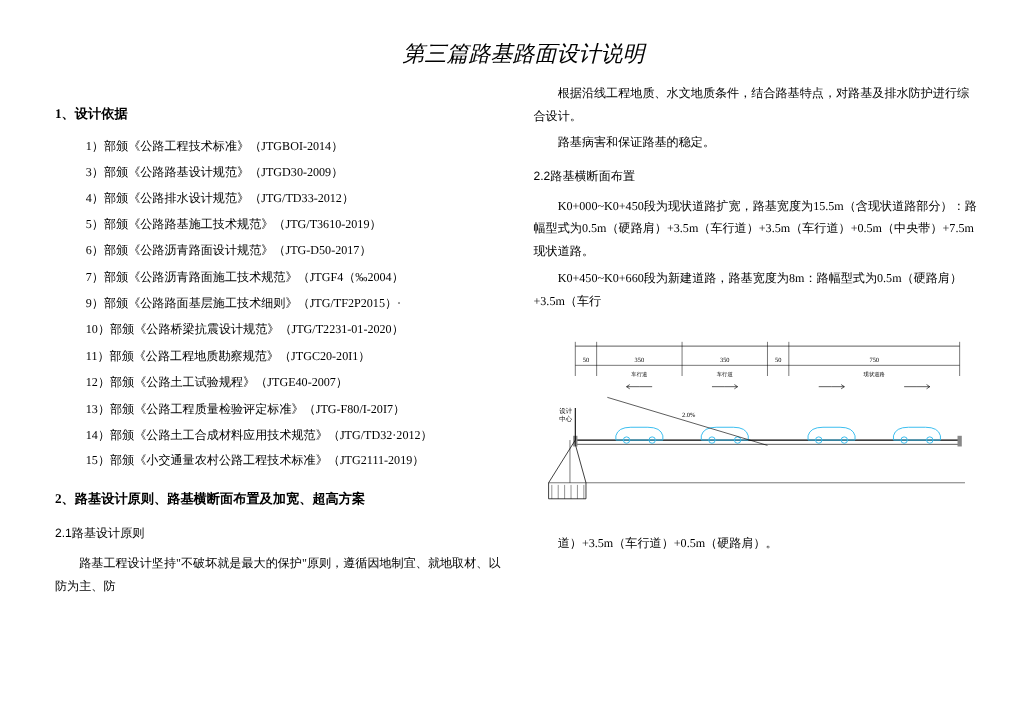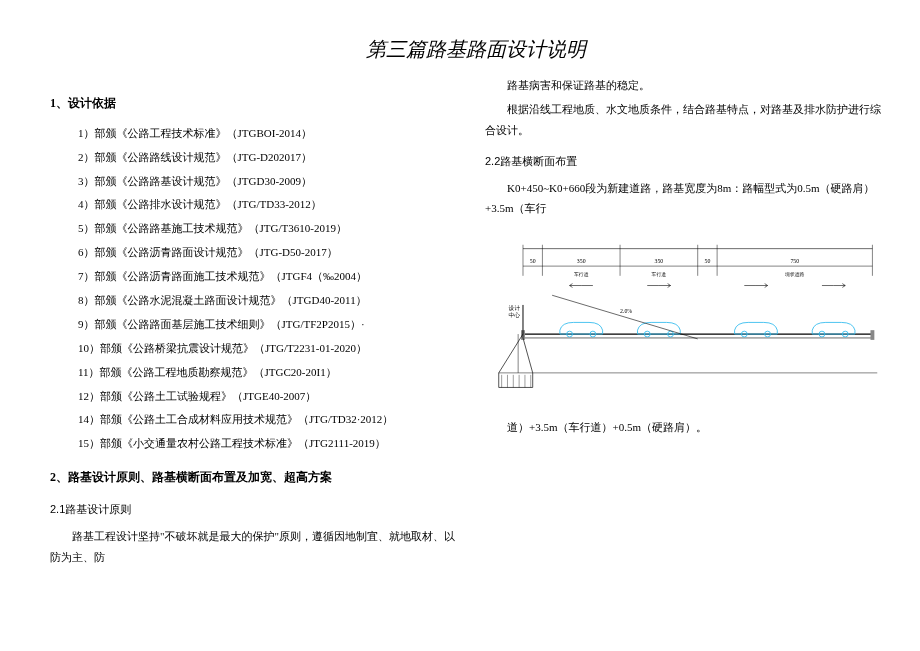--- a/index.html
+++ b/index.html
@@ -63,42 +63,42 @@
 </head>
 <body>
 
 <div class="title">第三篇路基路面设计说明</div>
 
 <div class="page">
 
   <div class="col col-left">
     <div class="h1">1、设计依据</div>
     <div class="list-item">1）部颁《公路工程技术标准》（JTGBOI-2014）</div>
-    <div class="list-item">2）部颁《公路路线设计规范》（JTG-D202017）</div>
     <div class="list-item">3）部颁《公路路基设计规范》（JTGD30-2009）</div>
     <div class="list-item">4）部颁《公路排水设计规范》（JTG/TD33-2012）</div>
     <div class="list-item">5）部颁《公路路基施工技术规范》（JTG/T3610-2019）</div>
     <div class="list-item">6）部颁《公路沥青路面设计规范》（JTG-D50-2017）</div>
     <div class="list-item">7）部颁《公路沥青路面施工技术规范》（JTGF4（‰2004）</div>
-    <div class="list-item">8）部颁《公路水泥混凝土路面设计规范》（JTGD40-2011）</div>
     <div class="list-item">9）部颁《公路路面基层施工技术细则》（JTG/TF2P2015）·</div>
     <div class="list-item">10）部颁《公路桥梁抗震设计规范》（JTG/T2231-01-2020）</div>
     <div class="list-item">11）部颁《公路工程地质勘察规范》（JTGC20-20I1）</div>
     <div class="list-item">12）部颁《公路土工试验规程》（JTGE40-2007）</div>
+    <div class="list-item">13）部颁《公路工程质量检验评定标准》（JTG-F80/I-20I7）</div>
     <div class="list-item">14）部颁《公路土工合成材料应用技术规范》（JTG/TD32·2012）</div>
     <div class="list-item">15）部颁《小交通量农村公路工程技术标准》（JTG2111-2019）</div>
     <div class="h1">2、路基设计原则、路基横断面布置及加宽、超高方案</div>
     <div class="h2">2.1路基设计原则</div>
     <div class="para">路基工程设计坚持"不破坏就是最大的保护"原则，遵循因地制宜、就地取材、以防为主、防</div>
   </div>
 
   <div class="col col-right">
+    <div class="para">根据沿线工程地质、水文地质条件，结合路基特点，对路基及排水防护进行综合设计。</div>
     <div class="para">路基病害和保证路基的稳定。</div>
-    <div class="para">根据沿线工程地质、水文地质条件，结合路基特点，对路基及排水防护进行综合设计。</div>
     <div class="h2">2.2路基横断面布置</div>
+    <div class="para">K0+000~K0+450段为现状道路扩宽，路基宽度为15.5m（含现状道路部分）：路幅型式为0.5m（硬路肩）+3.5m（车行道）+3.5m（车行道）+0.5m（中央带）+7.5m现状道路。</div>
     <div class="para">K0+450~K0+660段为新建道路，路基宽度为8m：路幅型式为0.5m（硬路肩）+3.5m（车行</div>
 
     <div class="figure">
       <svg viewBox="0 0 400 170" width="390" height="165">
 
         <line x1="30" y1="12" x2="390" y2="12" stroke="#000" stroke-width="0.6"></line>
         <line x1="30" y1="8" x2="30" y2="40" stroke="#000" stroke-width="0.5"></line>
         <line x1="50" y1="8" x2="50" y2="40" stroke="#000" stroke-width="0.5"></line>
         <line x1="130" y1="8" x2="130" y2="40" stroke="#000" stroke-width="0.5"></line>
         <line x1="210" y1="8" x2="210" y2="40" stroke="#000" stroke-width="0.5"></line>

